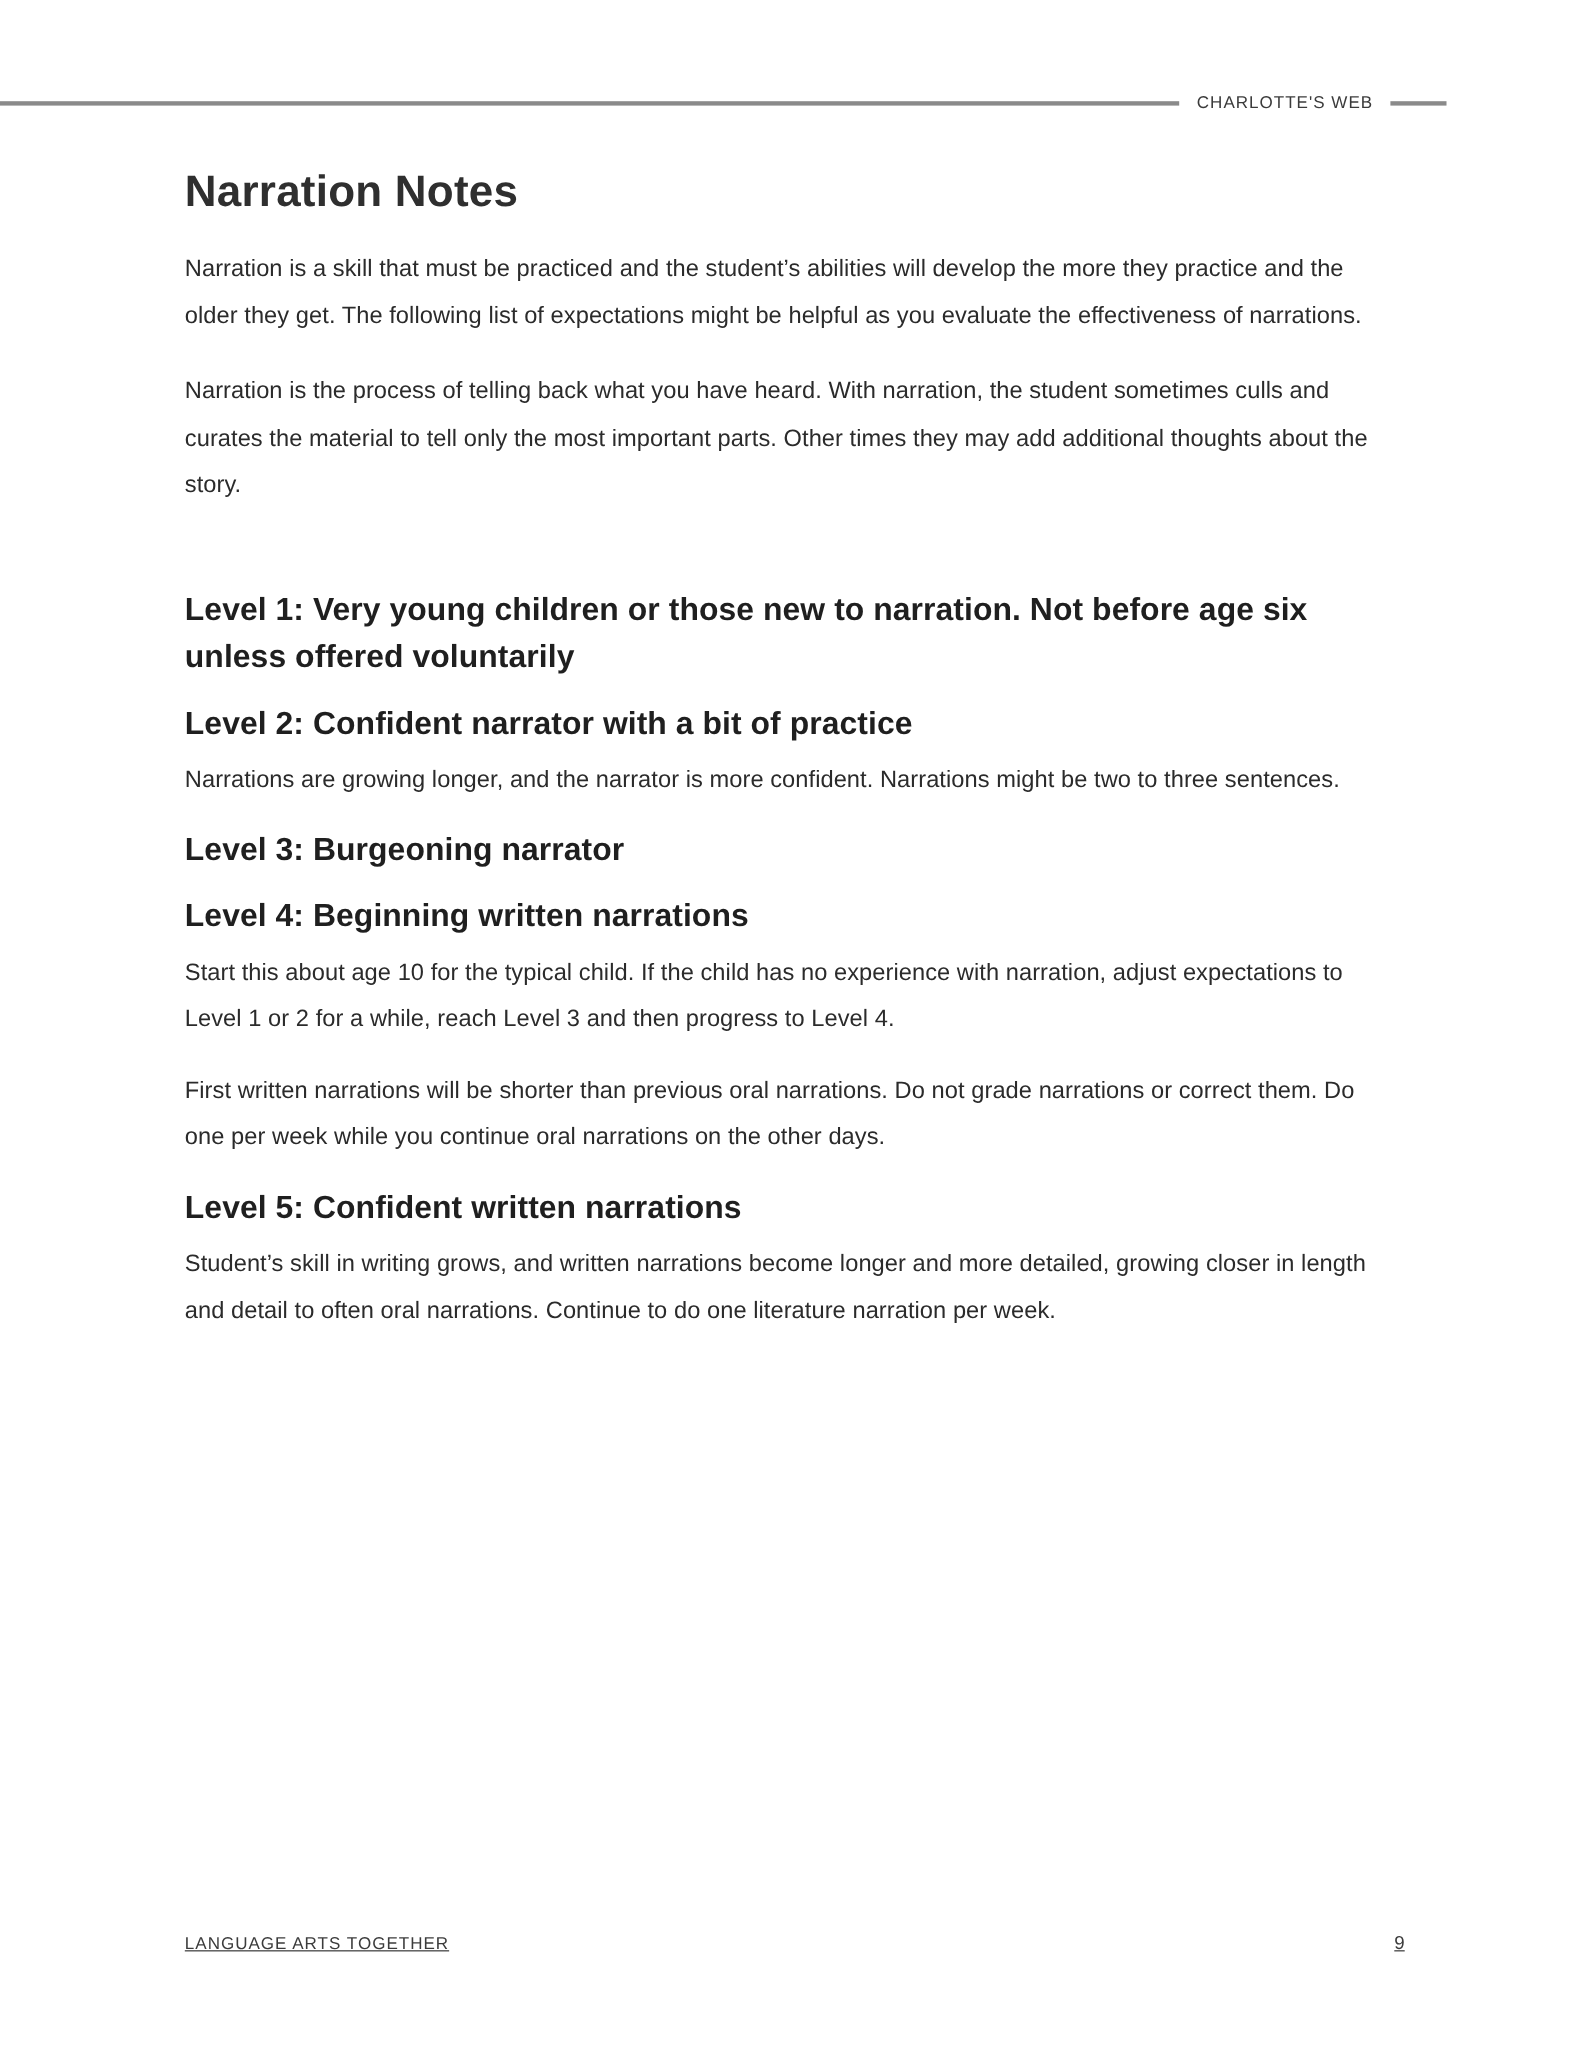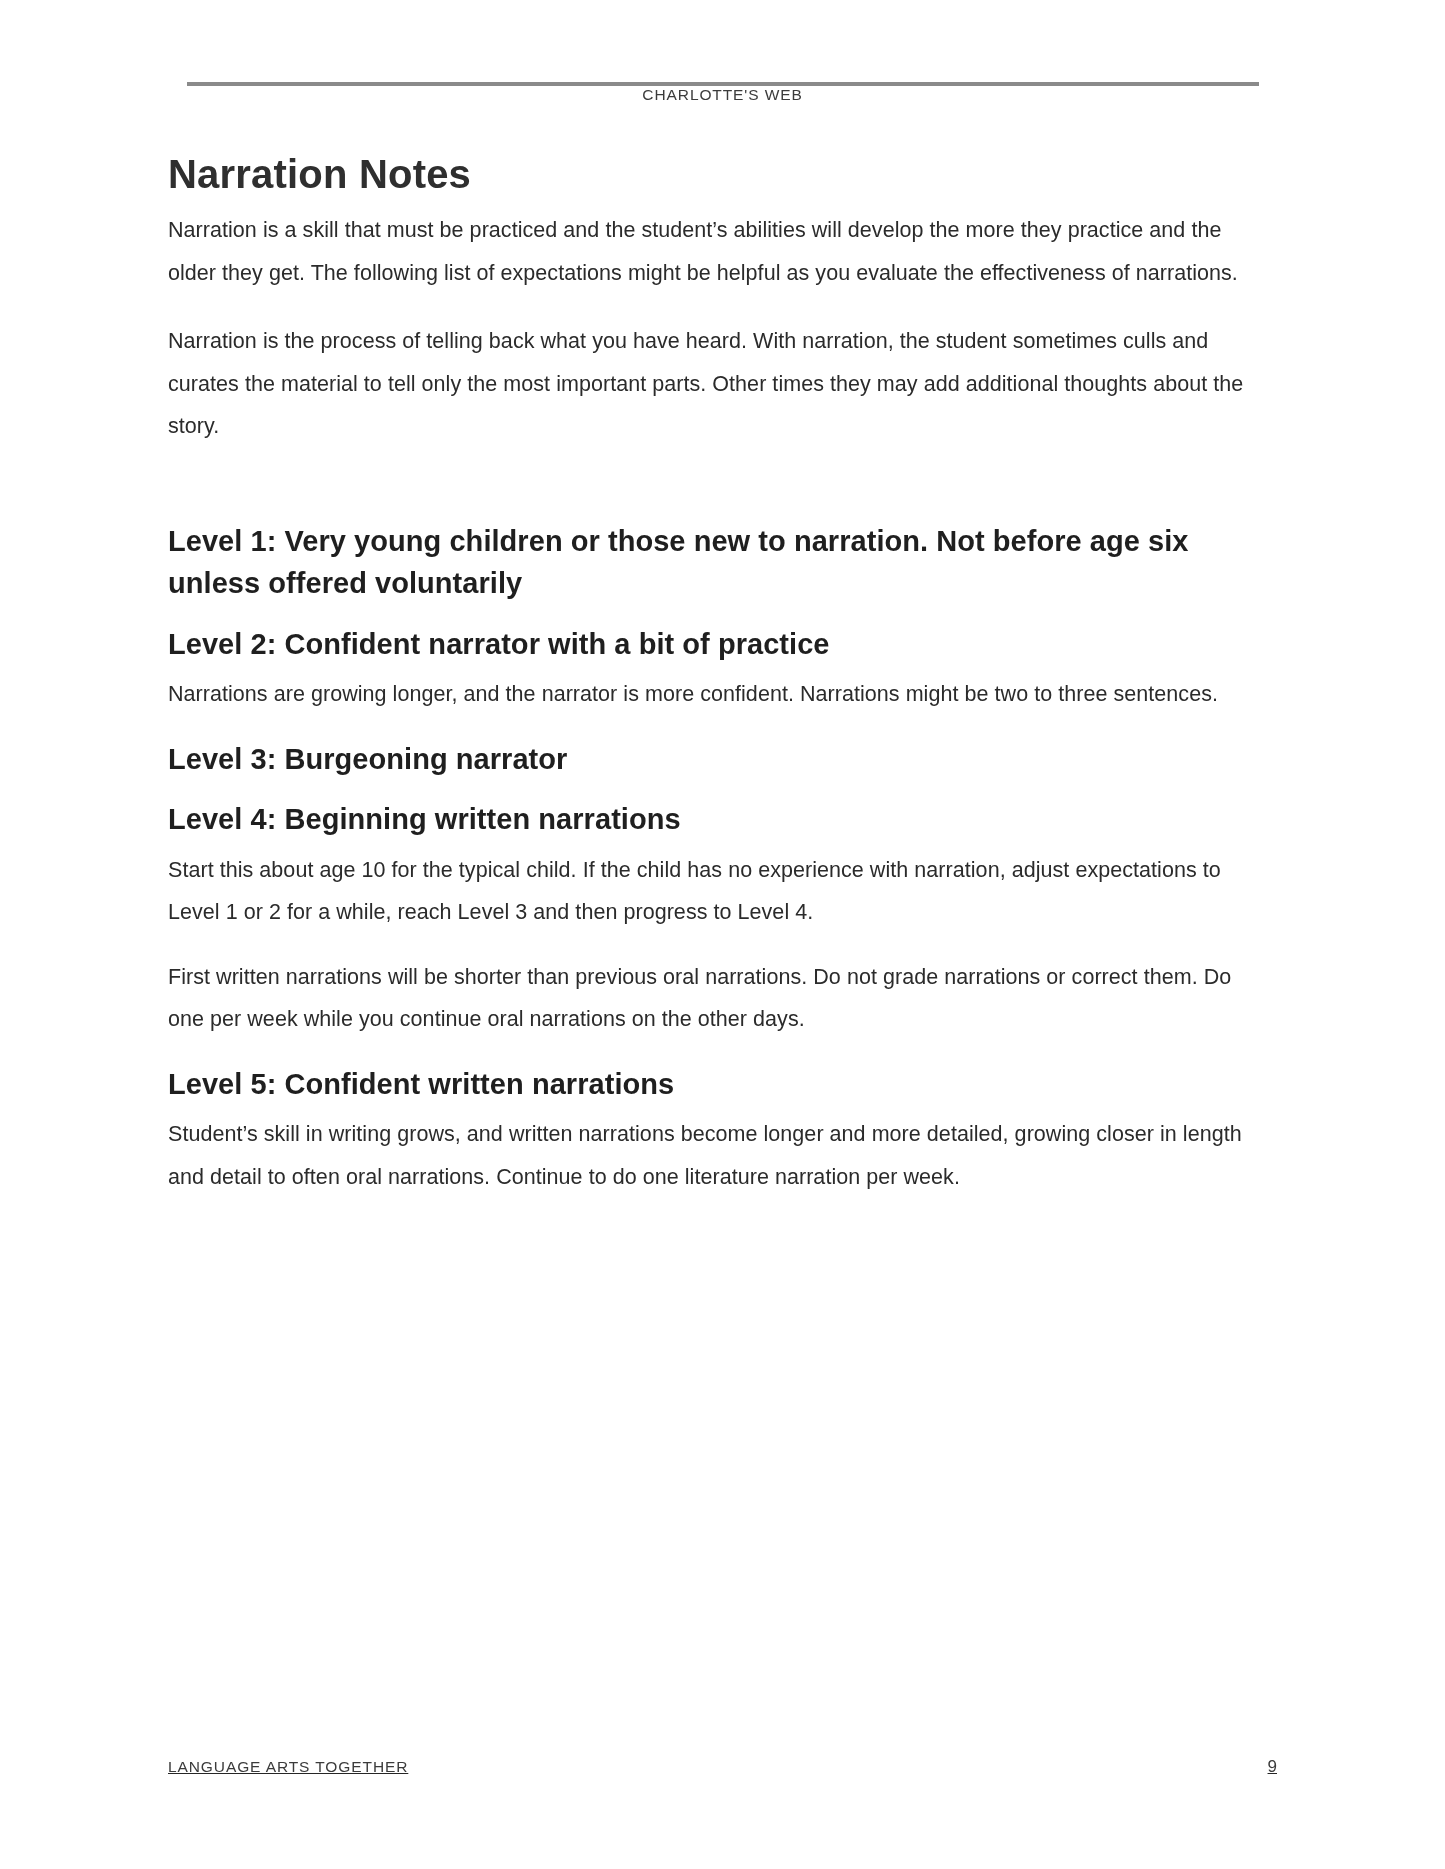--- a/index.html
+++ b/index.html
@@ -25,21 +25,20 @@
 
   
   .running-header {
     position: absolute;
     top: 82px;
     left: 0;
     right: 0;
     height: 24px;
     display: flex;
     align-items: center;
-    flex-direction: column;
   }
   .rule-left {
     height: 4px;
     background: #8a8a8a;
     flex: 0 0 auto;
     width: 1072px;
     margin-left: 0;
   }
   .header-label {
     font-size: 15.5px;
@@ -60,21 +59,21 @@
   .content {
     position: absolute;
     left: 168px;
     top: 152px;
     width: 1104px;
   }
   h1.page-title {
     font-size: 40px;
     font-weight: bold;
     color: #2f2f2f;
-    margin: 0 0 12px 0;
+    margin: 0 0 26px 0;
     letter-spacing: 0.2px;
     font-family: "Liberation Sans", sans-serif;
   }
   p.body-text {
     font-size: 21.5px;
     line-height: 42.5px;
     color: #2b2b2b;
     margin: 0 0 26px 0;
     font-family: "Liberation Sans", sans-serif;
     letter-spacing: 0.05px;

